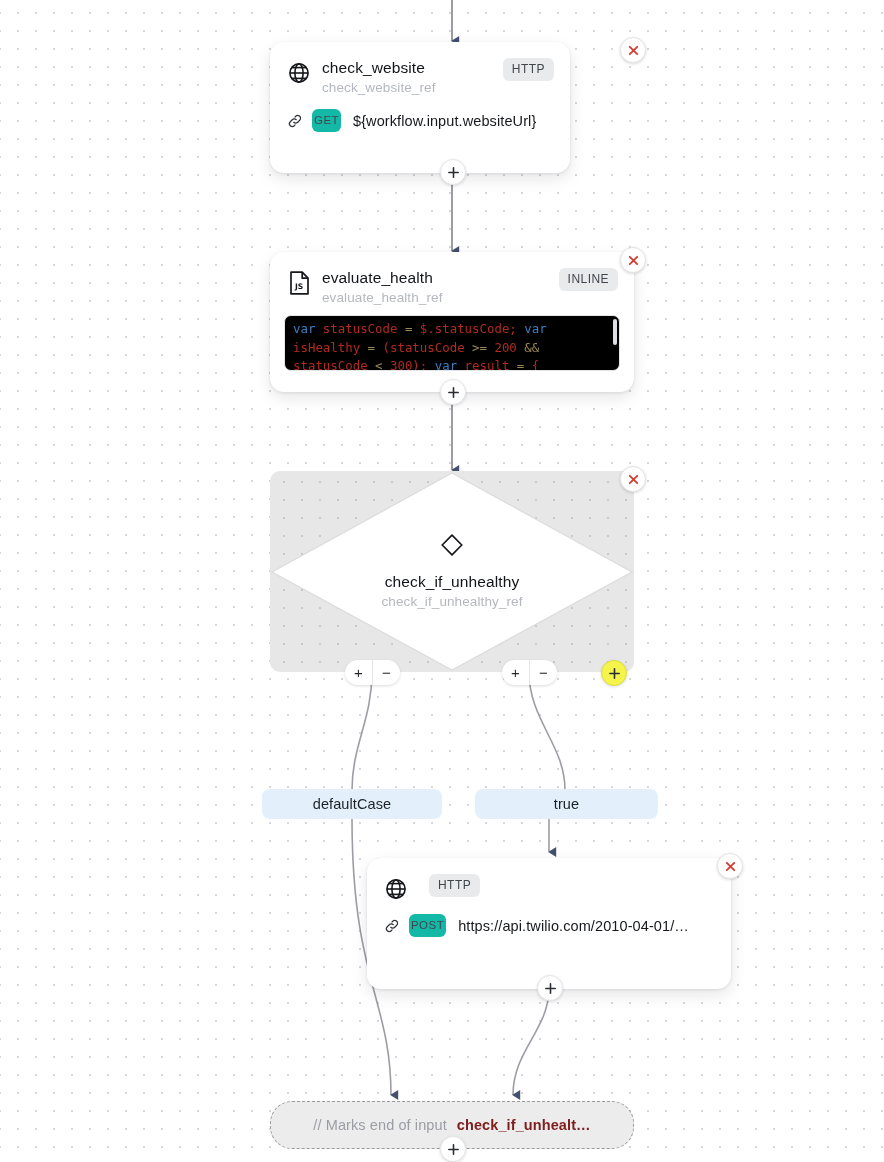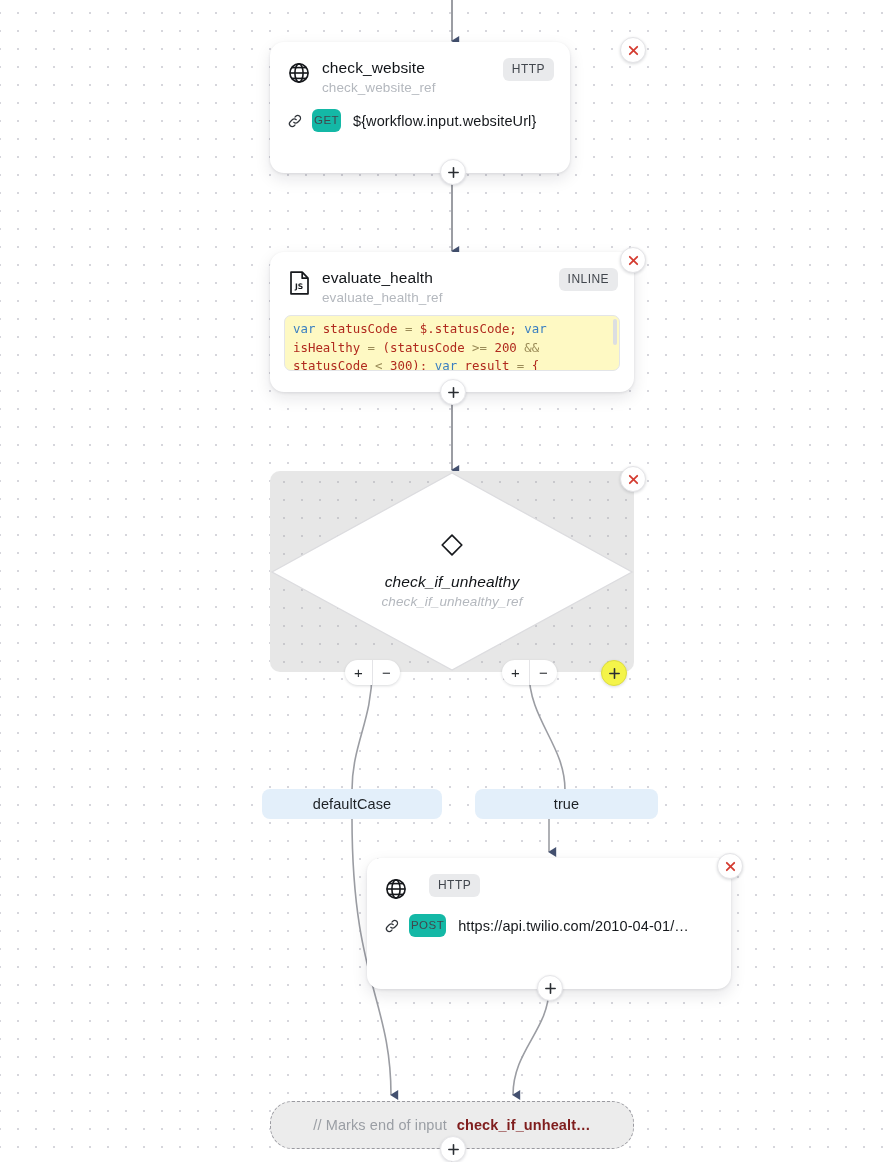--- a/index.html
+++ b/index.html
@@ -113,21 +113,21 @@
     overflow: hidden;
     text-overflow: ellipsis;
     letter-spacing: .1px;
   }
 
   
   .code-wrap {
     margin: 8px 14px 10px 14px;
     border: 1px solid #e3e5e8;
     border-radius: 7px;
-    background: #fef9c3;
+    background: #000000;
     height: 54px;
     overflow: hidden;
     position: relative;
   }
   .code-text {
     font-family: "DejaVu Sans Mono", monospace;
     font-size: 12.4px;
     line-height: 18.6px;
     padding: 4px 8px 0 8px;
     white-space: pre-wrap;
@@ -193,21 +193,20 @@
     background-size: 18px 18px;
     background-position: 5px 2px;
   }
   .diamond-inner {
     position: absolute;
     display: flex;
     flex-direction: column;
     align-items: center;
     justify-content: center;
     z-index: 6;
-    font-style: italic;
   }
   .diamond-title {
     font-size: 15.5px;
     color: #111418;
     line-height: 21px;
     letter-spacing: .1px;
   }
   .diamond-ref {
     font-size: 13.5px;
     color: #b4b8be;

